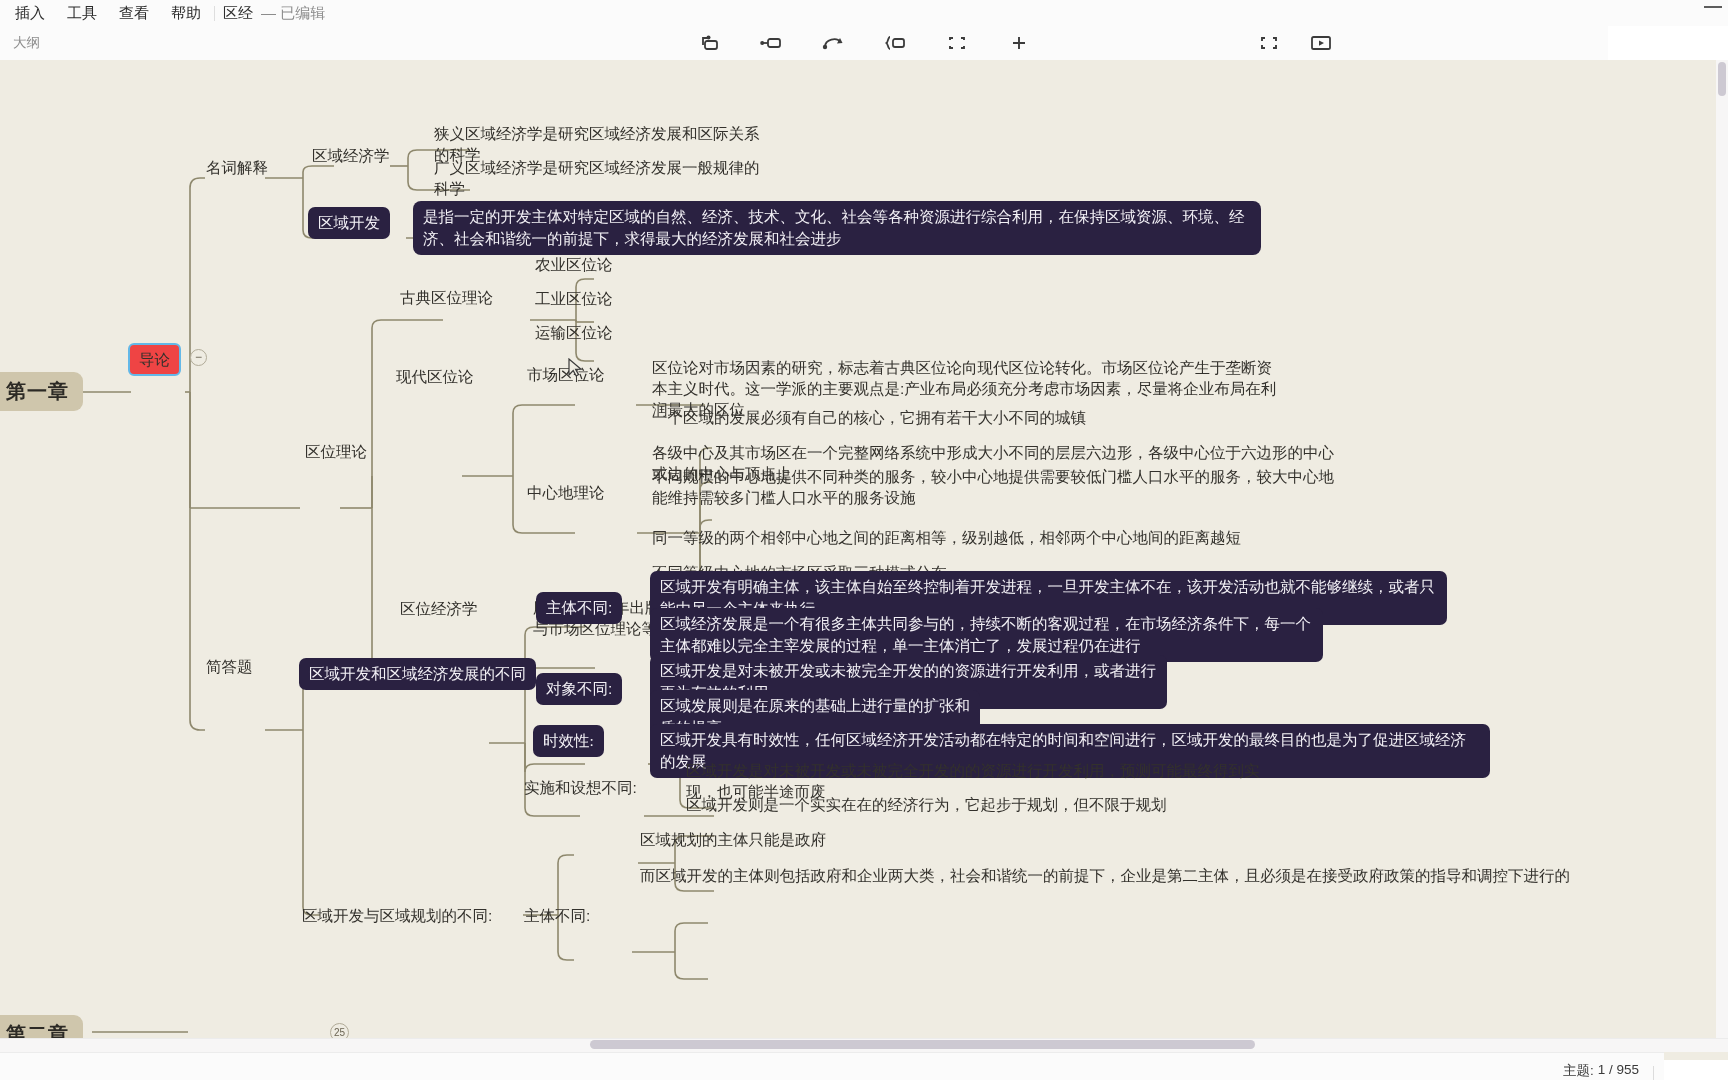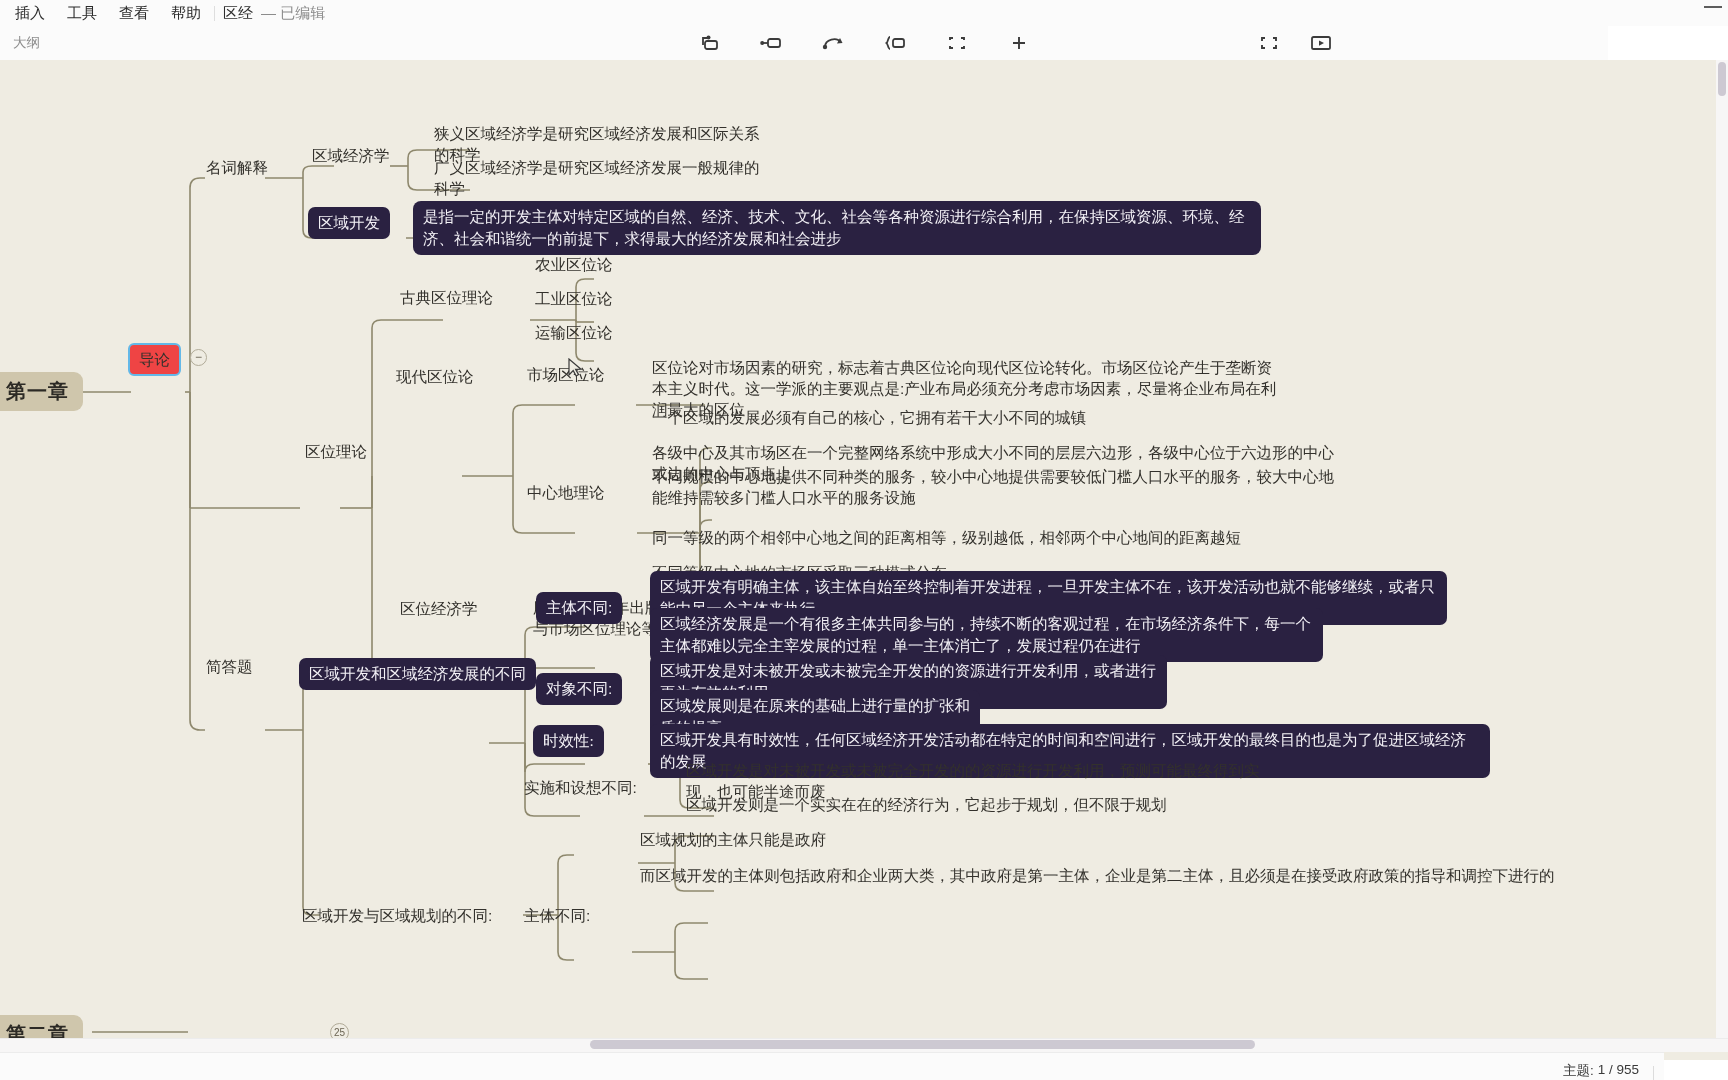--- a/index.html
+++ b/index.html
@@ -319,21 +319,21 @@
   <div class="node dark" style="left:650px; top:664px; width:840px;">区域开发具有时效性，任何区域经济开发活动都在特定的时间和空间进行，区域开发的最终目的也是为了促进区域经济的发展</div>
 
   <div class="node plain" style="left:300px; top:845px;">区域开发与区域规划的不同:</div>
 
   <div class="node plain" style="left:522px; top:717px;">实施和设想不同:</div>
   <div class="node plain" style="left:684px; top:700px; width:600px;">区域开发是对未被开发或未被完全开发的的资源进行开发利用，预测可能最终得到实现，也可能半途而废</div>
   <div class="node plain" style="left:684px; top:734px; width:600px;">区域开发则是一个实实在在的经济行为，它起步于规划，但不限于规划</div>
 
   <div class="node plain" style="left:522px; top:845px;">主体不同:</div>
   <div class="node plain" style="left:638px; top:769px; width:500px;">区域规划的主体只能是政府</div>
-  <div class="node plain" style="left:638px; top:805px; width:1000px;">而区域开发的主体则包括政府和企业两大类，其中政府是第一主体，企业是第二主体，且必须是在接受政府政策的指导和调控下进行的</div>
+  <div class="node plain" style="left:638px; top:805px; width:1000px;">而区域开发的主体则包括政府和企业两大类，社会和谐统一的前提下，企业是第二主体，且必须是在接受政府政策的指导和调控下进行的</div>
 
   <div class="node root second" style="left:-8px; top:955px;">第二章</div>
   <div class="node plain" style="left:188px; top:961px;margin-top:17px;">区域资源环境</div>
   <div class="cbadge" style="left:330px; top:963px;">25</div>
 
   <svg class="cursor" style="left:568px; top:298px;" viewBox="0 0 14 19">
     <path d="M1 1 L1 17 L5.2 12.6 L8.2 18 L10.6 16.6 L7.6 11.4 L13 11.2 Z" fill="#efece2" stroke="#3a3a3a" stroke-width="1.2"></path>
   </svg>
 </div>
 

